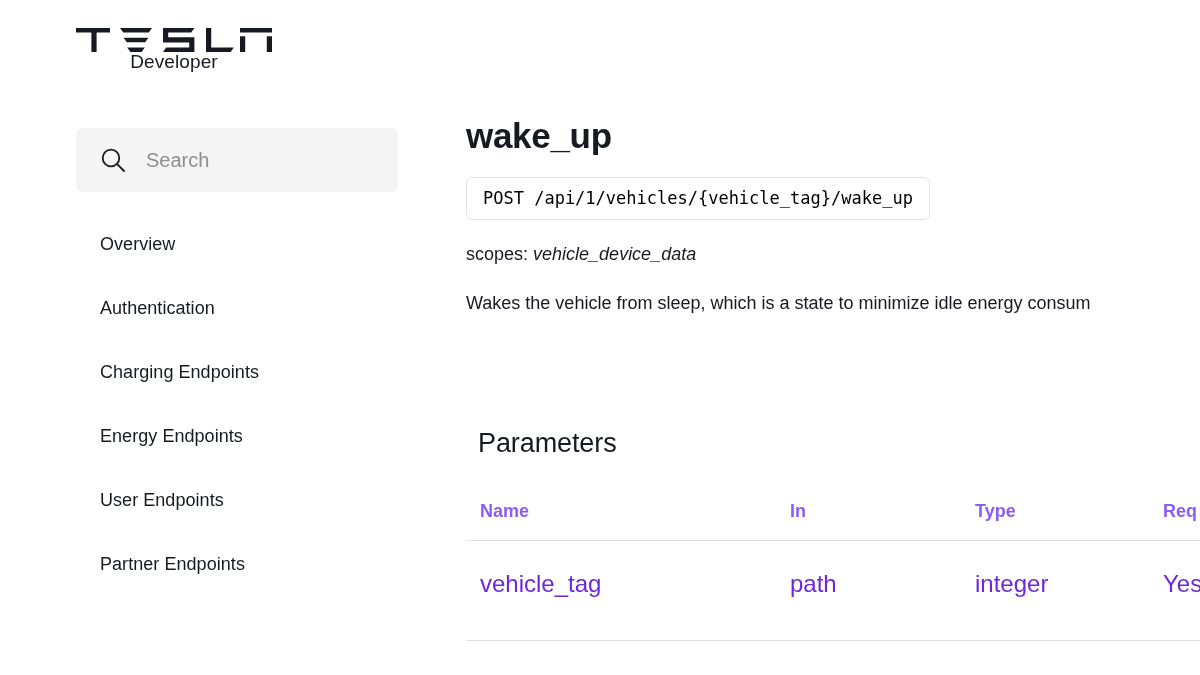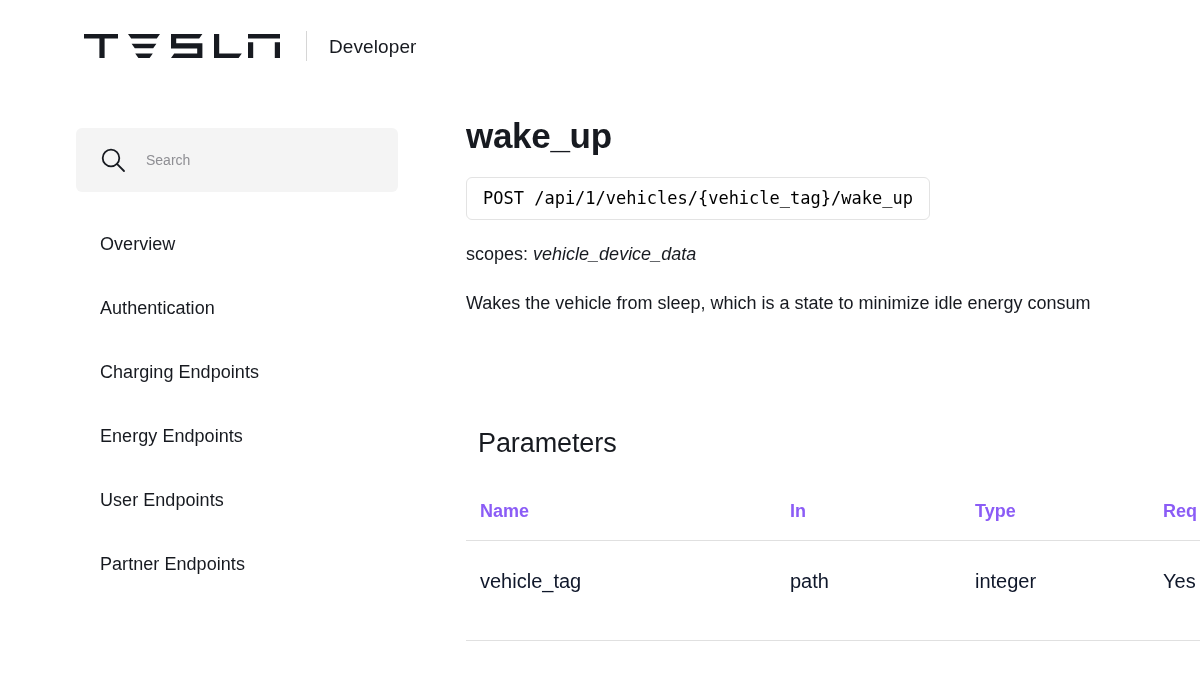--- a/index.html
+++ b/index.html
@@ -12,25 +12,26 @@
     overflow: hidden;
     background: #ffffff;
     font-family: "Liberation Sans", sans-serif;
     color: #171a20;
     -webkit-font-smoothing: antialiased;
   }
 
   
   .header {
     position: absolute;
-    left: 84px;
+    left: 76px;
     top: 28px;
     display: flex;
     align-items: center;
     height: 36px;
+    flex-direction: column;
   }
   .tesla-logo {
     display: block;
   }
   .header-divider {
     width: 1px;
     height: 30px;
     background: #d6d6d6;
     margin: 0 22px 0 26px;
   }
@@ -64,21 +65,21 @@
     width: 26px;
     height: 26px;
     display: block;
     margin-right: 20px;
   }
   .search-input {
     border: none;
     outline: none;
     background: transparent;
     font-family: "Liberation Sans", sans-serif;
-    font-size: 14px;
+    font-size: 20px;
     color: #4d7c0f;
     width: 230px;
     padding: 0;
   }
   .search-input::placeholder {
     color: #8e8e93;
     opacity: 1;
   }
 
   .nav-list {
@@ -177,23 +178,23 @@
     font-size: 18px;
     font-weight: 700;
     color: #8b5cf6;
     height: 54px;
     padding-left: 14px;
     border-bottom: 1px solid #e0e0e0;
     box-sizing: border-box;
     line-height: 50px;
   }
   .params-table tbody td {
-    font-size: 20px;
+    font-size: 24px;
     font-weight: 400;
-    color: #0f172a;
+    color: #6d28d9;
     height: 100px;
     padding-left: 14px;
     padding-top: 29px;
     border-bottom: 1px solid #e0e0e0;
     box-sizing: border-box;
   }
   .col-name  { width: 310px; }
   .col-in    { width: 185px; }
   .col-type  { width: 188px; }
   .col-req   { width: 120px; }

